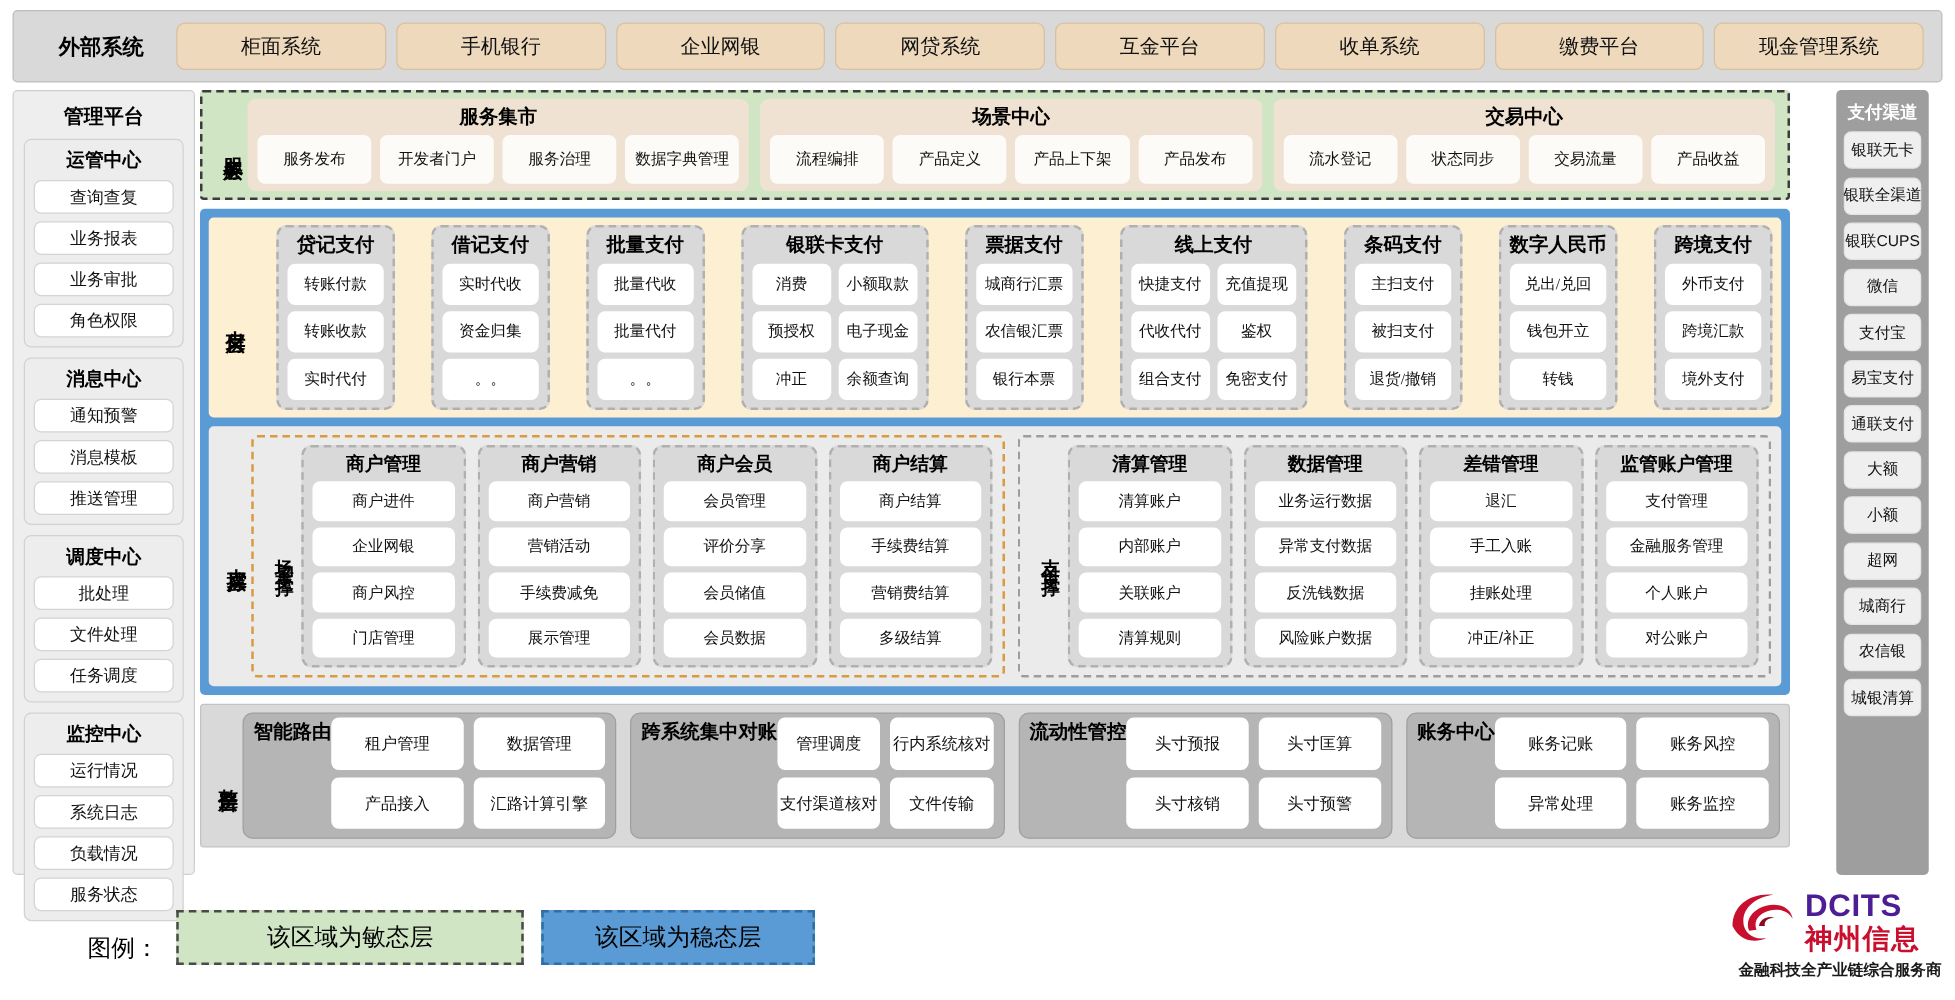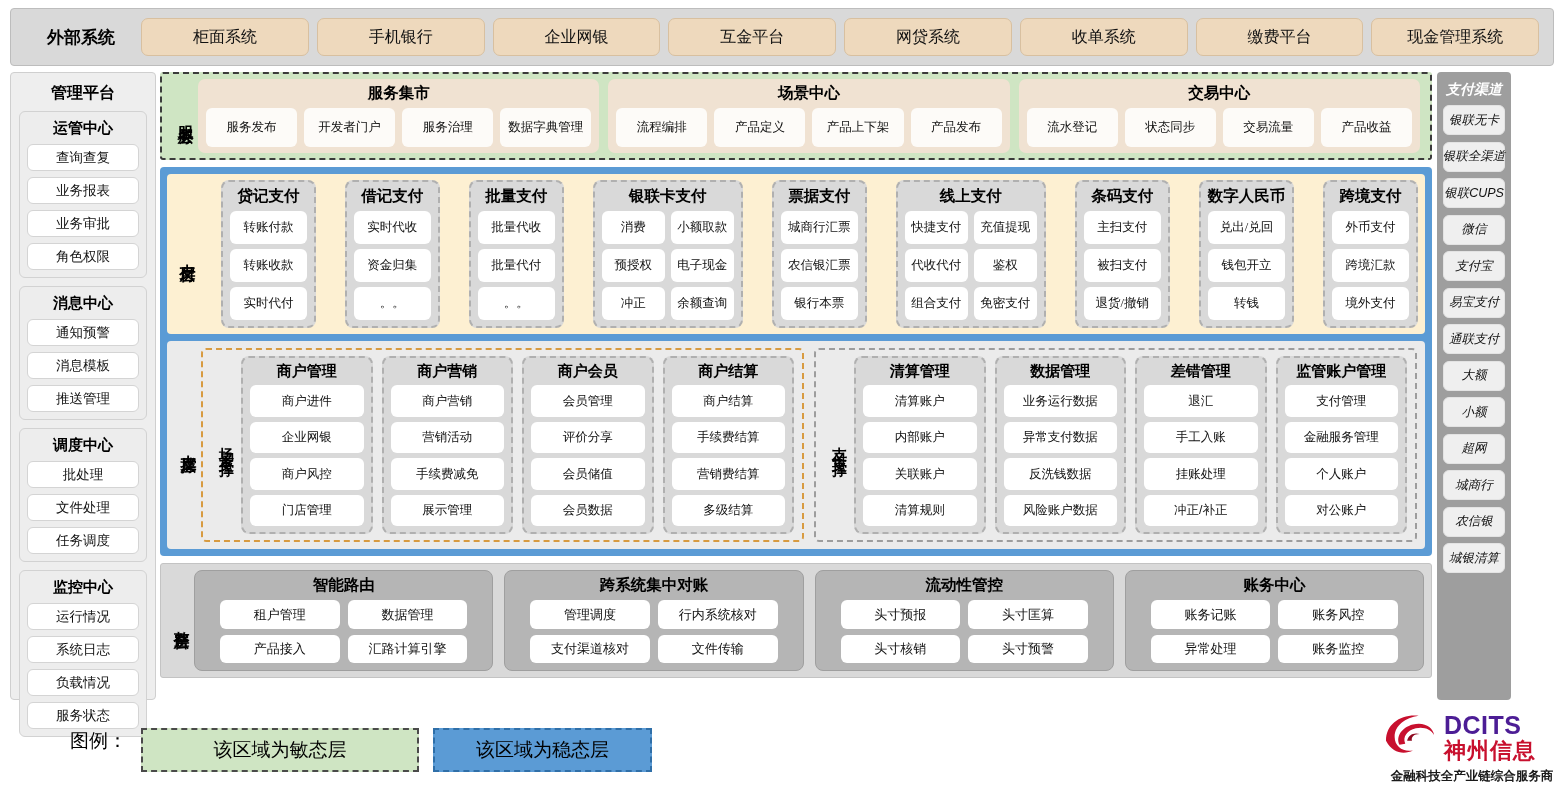--- a/index.html
+++ b/index.html
@@ -47,23 +47,23 @@
   .admin-group{
     border:1px solid #d2d2d2;border-radius:6px;background:#ededed;
     padding:4px 7px 7px;margin-bottom:8px;box-sizing:border-box;
   }
   .admin-group-title{font-weight:bold;font-size:15px;text-align:center;padding:3px 0 6px;}
   .admin-item{height:27px;margin-bottom:6px;font-size:13.5px;}
   .admin-item:last-child{margin-bottom:0;}
 
   
   .channels{
-    position:absolute;left:1437px;top:72px;width:74px;height:628px;
+    position:absolute;left:1469px;top:72px;width:74px;height:628px;
     background:#9e9e9e;border-radius:4px;box-sizing:border-box;
-    padding:6px 6px;display:flex;flex-direction:column;font-style:italic;
+    padding:6px 6px;display:flex;flex-direction:column;
   }
   .channels-title{font-weight:bold;font-size:14px;color:#fff;text-align:center;padding:3px 0 6px;}
   .channel-item{
     height:30px;margin-bottom:6.5px;font-size:12.5px;background:#efefef;border:1px solid #e3e3e3;
   }
 
   
   .mid{position:absolute;left:160px;top:72px;width:1272px;height:628px;}
 
   
@@ -134,29 +134,29 @@
 
   
   .integration{
     position:relative;width:1272px;margin-top:7px;height:115px;
     background:#d9d9d9;border:1px solid #c3c3c3;border-radius:3px;
     box-sizing:border-box;display:flex;align-items:stretch;padding:6px 7px;
   }
   .int-groups{flex:1;display:flex;gap:11px;}
   .int-group{
     flex:1;background:#b5b5b5;border:1px solid #9f9f9f;border-radius:8px;
-    box-sizing:border-box;padding:3px 25px 7px;display:flex;flex-direction:column;
+    box-sizing:border-box;padding:3px 8px 7px;display:flex;flex-direction:row;
   }
   .int-group-title{font-weight:bold;font-size:15.5px;text-align:center;padding:1px 0 4px;}
   .int-rows{display:flex;flex-direction:column;gap:6px;flex:1;}
   .int-row{display:flex;gap:8px;flex:1;}
   .int-row .chip{flex:1;border:none;font-size:13px;}
 
   
-  .legend{position:absolute;left:70px;top:728px;display:flex;align-items:flex-start;gap:14px;}
+  .legend{position:absolute;left:70px;top:728px;display:flex;align-items:flex-end;gap:14px;}
   .legend-label{font-size:19px;}
   .legend-box{
     width:278px;height:44px;display:flex;align-items:center;justify-content:center;
     font-size:19px;box-sizing:border-box;
   }
   .legend-box.agile{background:#cfe5c3;border:2px dashed #4a4a4a;}
   .legend-box.stable{background:#5b9bd5;border:2px dashed #2f6fa8;width:219px;}
 
   
   .logo{position:absolute;left:1382px;top:712px;width:180px;height:84px;}
@@ -171,22 +171,22 @@
 <body>
 
 <div class="page">
 
   <div class="external">
     <div class="ext-title">外部系统</div>
     <div class="ext-list" id="ext-list">
         <div class="ext-item">柜面系统</div>
         <div class="ext-item">手机银行</div>
         <div class="ext-item">企业网银</div>
+        <div class="ext-item">网贷系统</div>
         <div class="ext-item">互金平台</div>
-        <div class="ext-item">网贷系统</div>
         <div class="ext-item">收单系统</div>
         <div class="ext-item">缴费平台</div>
         <div class="ext-item">现金管理系统</div>
       </div>
   </div>
 
   <div class="admin">
     <div class="admin-title">管理平台</div>
     <div id="admin-groups">
         <div class="admin-group">

